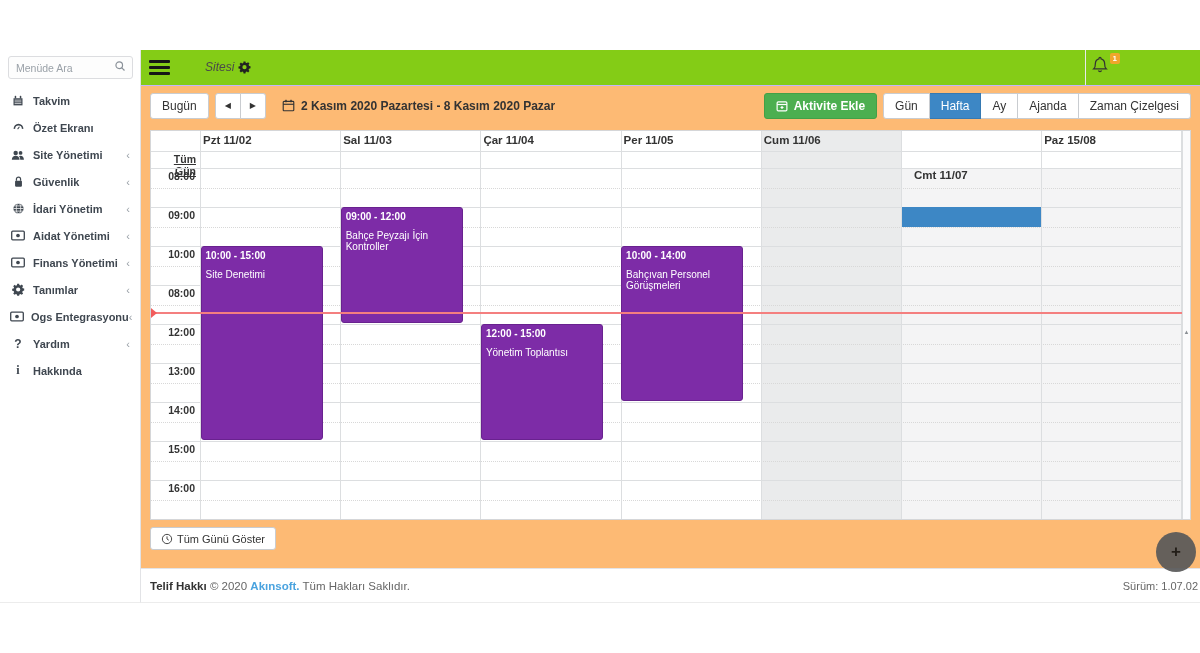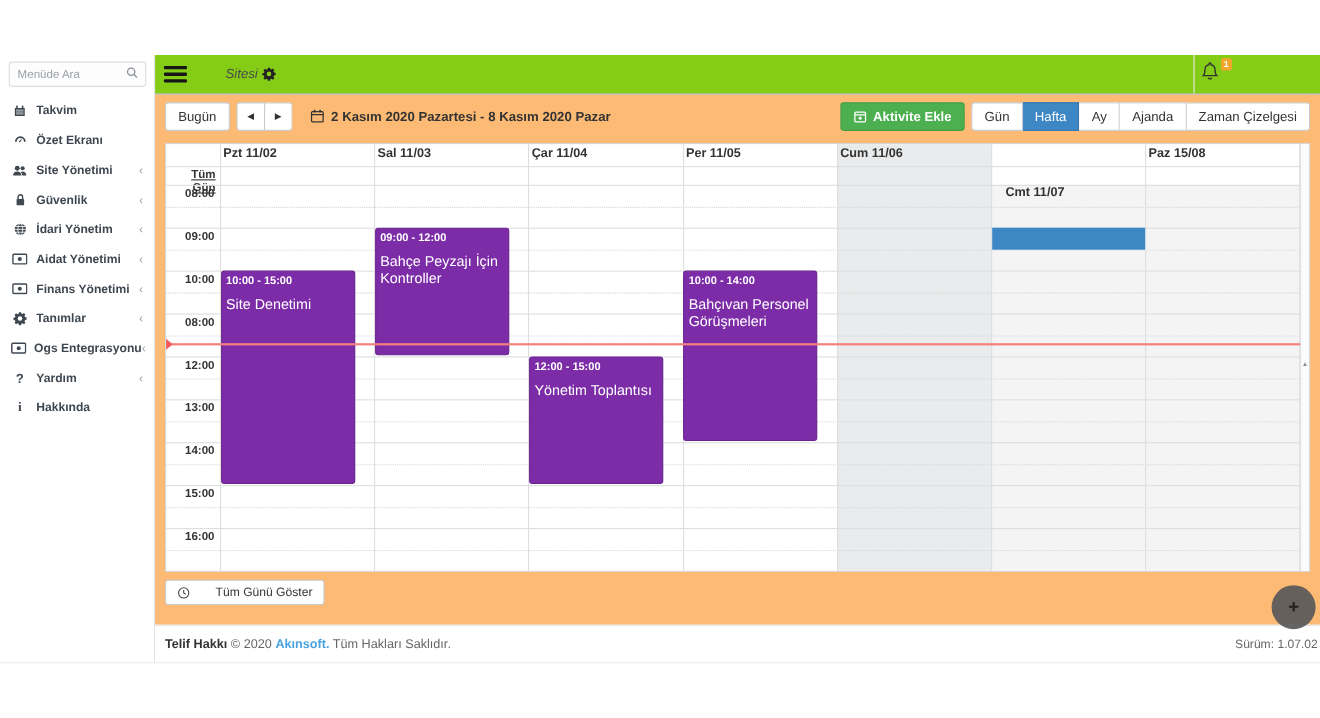--- a/index.html
+++ b/index.html
@@ -54,24 +54,24 @@
   
   #grid { position:absolute; left:9px; top:44px; width:1041px; height:390px; background:#fff; border:1px solid #d5d6d8; overflow:hidden; }
   .abs { position:absolute; }
   .vline { position:absolute; width:1px; background:#dcdee0; top:0; }
   .hline { position:absolute; left:0; height:0; border-top:1px solid #dcdee0; }
   .hline.dotted { border-top:1px dotted #d8d8d8; }
   .time-label { position:absolute; font-size:10.5px; font-weight:bold; color:#333; text-align:right; }
   .day-header-label { position:absolute; font-size:11.5px; font-weight:bold; color:#333; padding:3px 0 0 3px; }
   .cal-event { position:absolute; background:#7d2ca7; border:1px solid #69228f; border-radius:3px; color:#fff; padding:3px 4px; overflow:hidden; cursor:pointer; z-index:5; }
   .cal-event .ev-time { font-size:10px; font-weight:bold; margin-bottom:8px; }
-  .cal-event .ev-title { font-size:13px; }
+  .cal-event .ev-title { font-size:10px; }
   .now-line { position:absolute; height:2px; background:#f47f7f; z-index:6; }
   .now-arrow { position:absolute; width:0; height:0; border-top:5px solid transparent; border-bottom:5px solid transparent; border-left:6px solid #f25c5c; z-index:6; }
-  .allday-btn { position:absolute; left:9px; top:441px; height:23px; display:inline-flex; align-items:center; gap:23px; background:#fff; border:1px solid #c9ccd0; border-radius:3px; font-size:11px; color:#333; padding:0 10px; cursor:pointer; }
+  .allday-btn { position:absolute; left:9px; top:441px; height:23px; display:inline-flex; align-items:center; gap:4px; background:#fff; border:1px solid #c9ccd0; border-radius:3px; font-size:11px; color:#333; padding:0 10px; cursor:pointer; }
 
   
   .fo-left { margin-left:9px; }
   .fo-left b { color:#333; }
   .fo-left .co { color:#4aa3df; font-weight:bold; }
   .fo-right { margin-left:auto; margin-right:2px; color:#666; font-size:11px; }
   #fab { position:absolute; left:1156px; top:532px; width:40px; height:40px; border-radius:50%; background:#595959; opacity:.92; display:flex; align-items:center; justify-content:center; color:#111; font-size:17px; font-weight:bold; cursor:pointer; z-index:20; }
   svg { display:block; }
 </style>
 </head>

